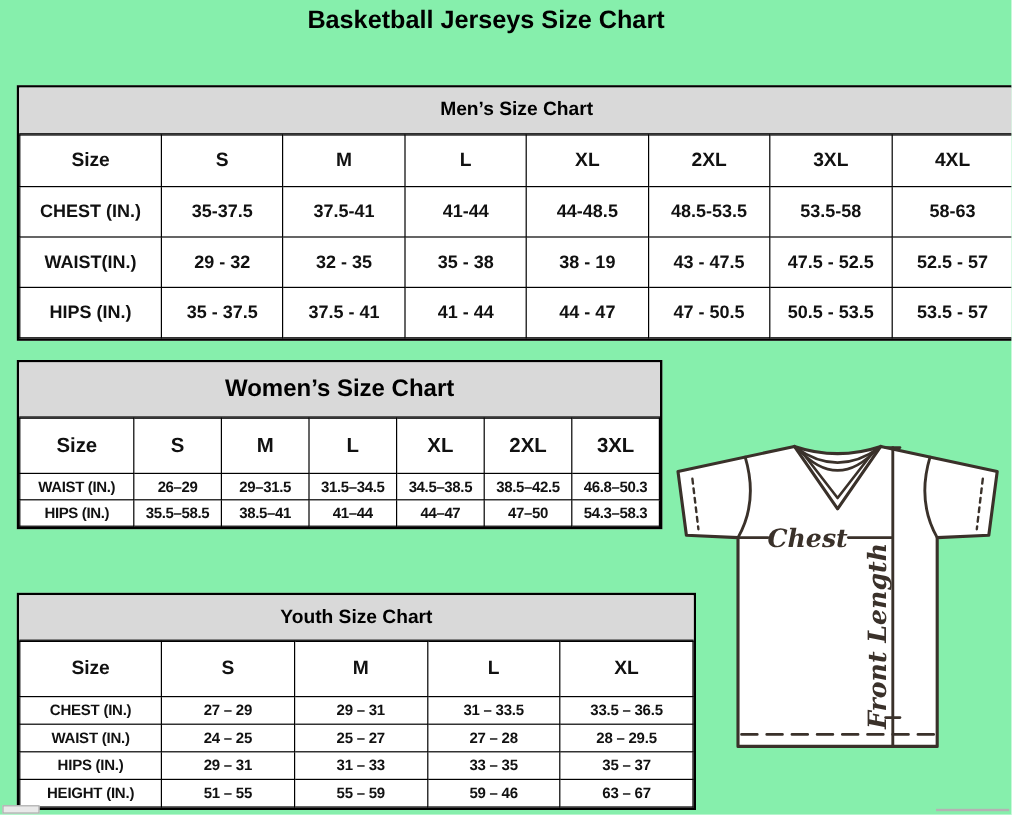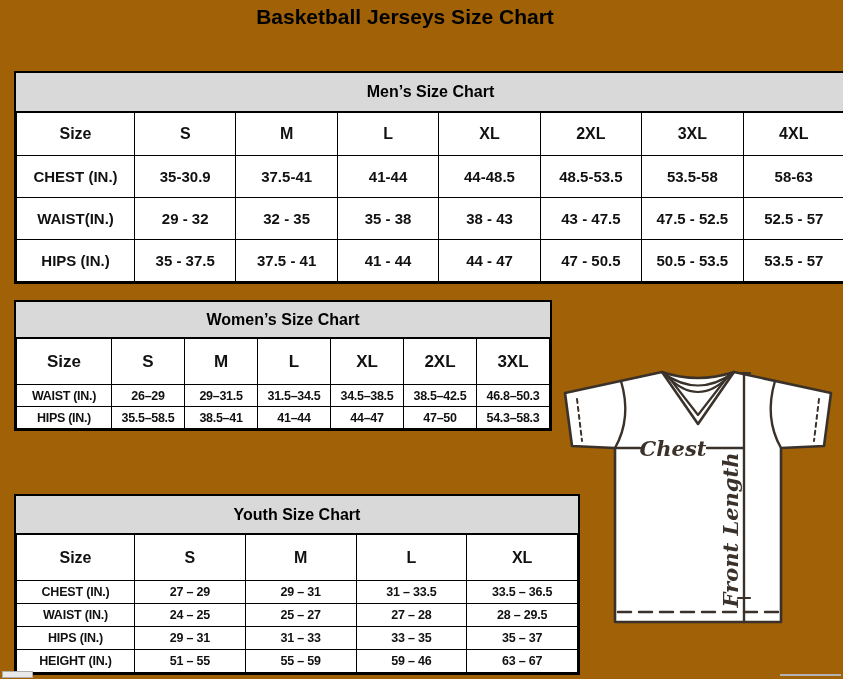--- a/index.html
+++ b/index.html
@@ -1,18 +1,18 @@
 <!DOCTYPE html>
 <html><head>
 <meta charset="utf-8">
 <style>
   * { margin:0; padding:0; box-sizing:border-box; }
   html,body { background:#ffffff; }
   .page {
-    position:relative; width:843px; height:679px; background:#a16207;
+    position:relative; width:843px; height:679px; background:#86efac;
     font-family:"Liberation Sans", sans-serif; color:#111; overflow:hidden;text-decoration:underline;
   }
   .page-title {
     position:absolute; top:5px; left:0; width:810px; text-align:center;
     font-size:21px; font-weight:bold; color:#000;
     font-family:"Liberation Sans", sans-serif;
   }
   .tbl { position:absolute; border:2px solid #000; background:#fff; }
   .band {
     background:#d9d9d9; border-bottom:1px solid #000; text-align:center;
@@ -24,21 +24,21 @@
     font-weight:bold; color:#111; padding:0;
   }
   
   .men { left:14px; top:71px; width:833px; }
   .men .band { height:39px; font-size:16px; }
   .men thead th { height:43px; font-size:16px; }
   .men tbody th, .men tbody td { height:42px; font-size:15px; }
   .men tr > *:first-child { width:118px; }
   
   .women { left:14px; top:300px; width:538px; }
-  .women .band { height:36px; font-size:16px; }
+  .women .band { height:46px; font-size:20px; }
   .women thead th { height:46px; font-size:17px; }
   .women tbody th, .women tbody td { height:22px; font-size:12.5px; letter-spacing:-0.3px; }
   .women tr > *:first-child { width:95px; }
   
   .youth { left:14px; top:494px; width:566px; }
   .youth .band { height:38px; font-size:16px; }
   .youth thead th { height:46px; font-size:16px; }
   .youth tbody th, .youth tbody td { height:23px; font-size:12.5px; letter-spacing:-0.2px; }
   .youth tr > *:first-child { width:118px; }
   
@@ -75,34 +75,34 @@
             <th>L</th>
             <th>XL</th>
             <th>2XL</th>
             <th>3XL</th>
             <th>4XL</th>
           </tr>
         </thead>
         <tbody>
           <tr>
             <th>CHEST (IN.)</th>
-            <td>35-30.9</td>
+            <td>35-37.5</td>
             <td>37.5-41</td>
             <td>41-44</td>
             <td>44-48.5</td>
             <td>48.5-53.5</td>
             <td>53.5-58</td>
             <td>58-63</td>
           </tr>
           <tr>
             <th>WAIST(IN.)</th>
             <td>29 - 32</td>
             <td>32 - 35</td>
             <td>35 - 38</td>
-            <td>38 - 43</td>
+            <td>38 - 19</td>
             <td>43 - 47.5</td>
             <td>47.5 - 52.5</td>
             <td>52.5 - 57</td>
           </tr>
           <tr>
             <th>HIPS (IN.)</th>
             <td>35 - 37.5</td>
             <td>37.5 - 41</td>
             <td>41 - 44</td>
             <td>44 - 47</td>

